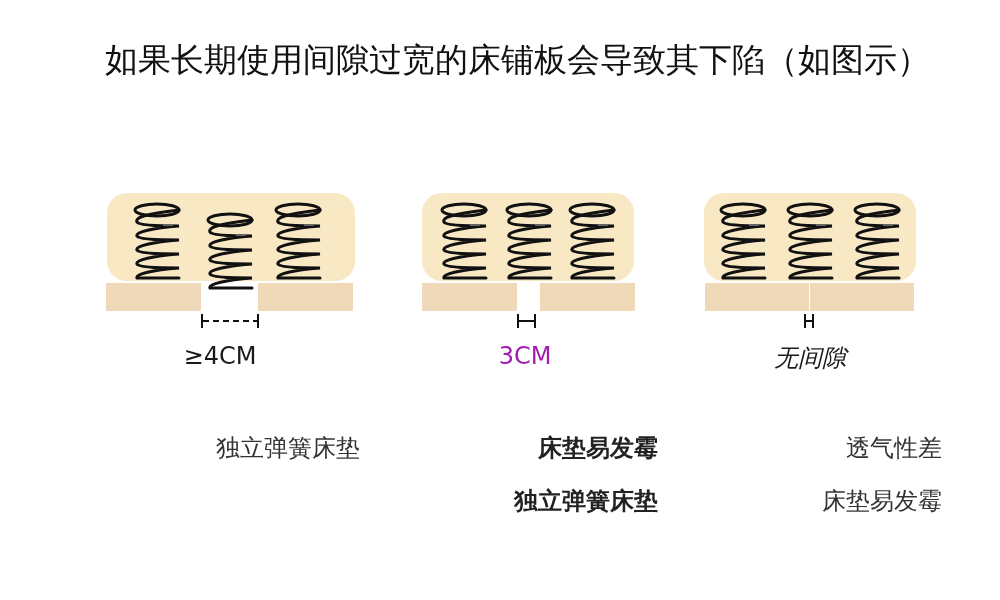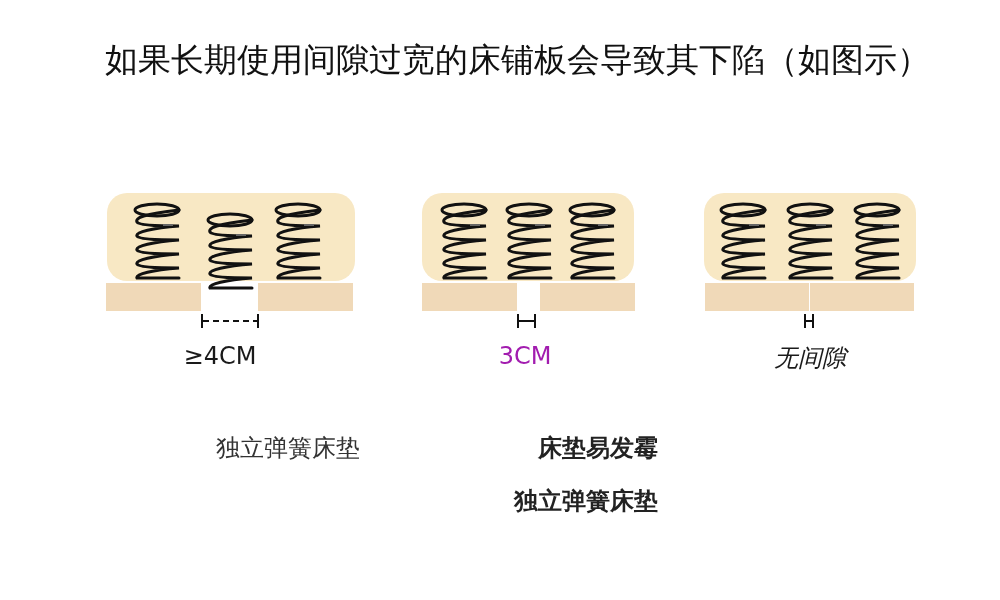--- a/index.html
+++ b/index.html
@@ -91,13 +91,17 @@
       <use href="#coil"></use>
     </svg>
   <div class="slat" style="left:10px; width:104px;"></div>
   <div class="slat" style="left:115px; width:104px;"></div>
   <svg class="dim" style="left:108px;" width="12" height="18">
     <line x1="2" y1="2" x2="2" y2="16" stroke="#111" stroke-width="2"></line>
     <line x1="10" y1="2" x2="10" y2="16" stroke="#111" stroke-width="2"></line>
     <line x1="2" y1="9" x2="10" y2="9" stroke="#111" stroke-width="2"></line>
   </svg>
   <div class="gap-label" style="left:-15px;font-style:italic;">无间隙</div>
+  <div class="desc" style="left:-13px;">
+    <div>透气性差</div>
+    <div>床垫易发霉</div>
+  </div>
 </div>
 
 </body></html>

